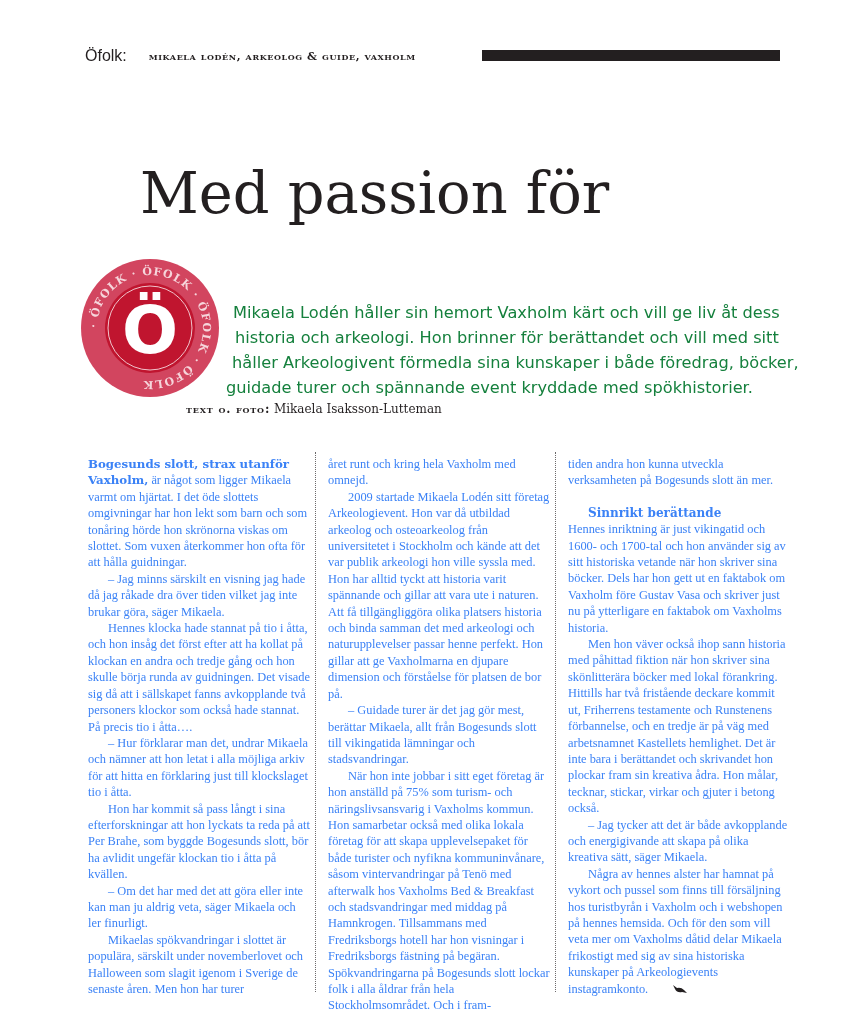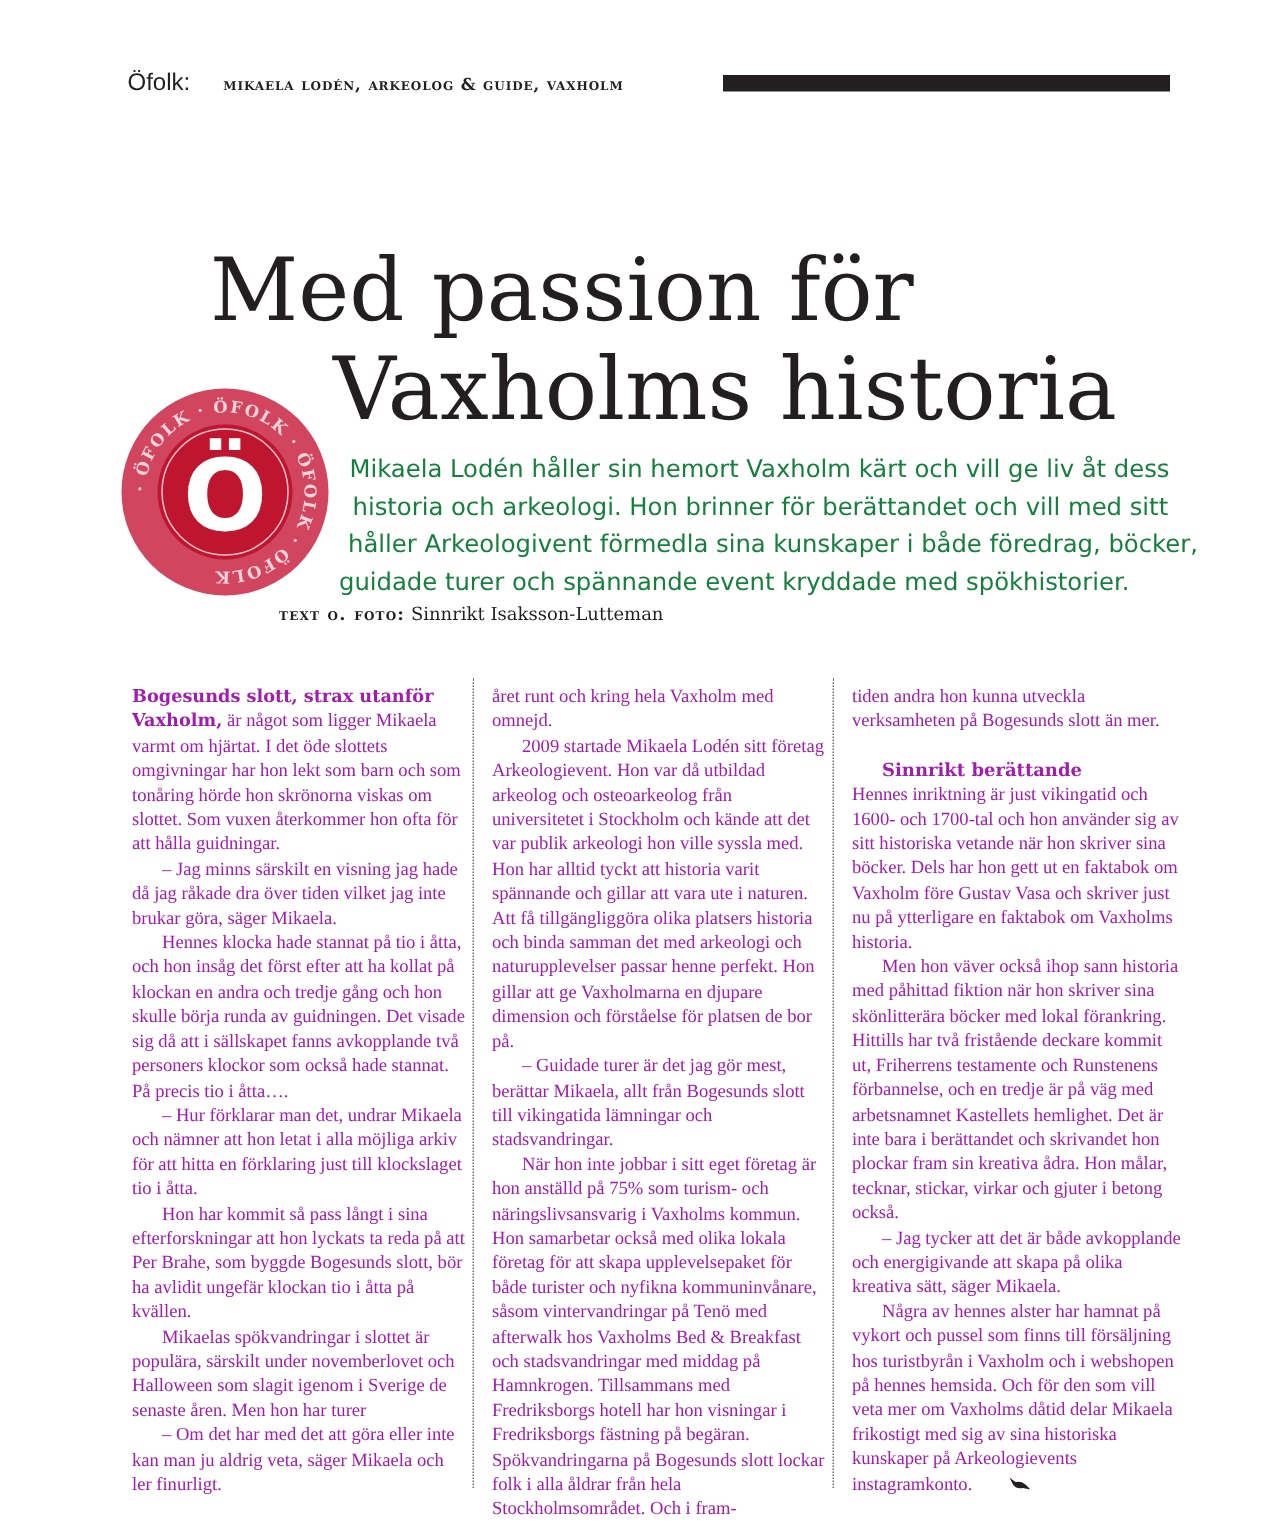--- a/index.html
+++ b/index.html
@@ -14,21 +14,21 @@
   .headline .l1 { display: block; font-size: 58px; line-height: 66px; letter-spacing: 0px; transform: scaleX(0.99); transform-origin: left; }
   .headline .l2 { display: block; font-size: 58px; line-height: 66px; padding-left: 82px; }
 
   .badge { position: absolute; left: 80px; top: 258px; width: 140px; height: 140px; }
 
   .lead { position: absolute; left: 226px; top: 300px; width: 560px; font-family: "DejaVu Sans", sans-serif; font-size: 16.2px; line-height: 25px; color: #15803d; }
   .lead span { display: block; white-space: nowrap; }
   .byline { position: absolute; left: 186px; top: 402px; font-family: "DejaVu Serif", serif; font-size: 12px; color: #231f20; }
   .byline .bl-label { font-weight: bold; font-variant: small-caps; text-transform: lowercase; letter-spacing: 0.8px; font-size: 12px; }
 
-  .col { position: absolute; top: 456px; width: 222px; font-family: "Liberation Serif", serif; font-size: 12.4px; line-height: 16.4px; color: #a21caf; }
+  .col { position: absolute; top: 456px; width: 222px; font-family: "Liberation Serif", serif; font-size: 12.4px; line-height: 16.4px; color: #3b82f6; }
   .col p { margin: 0; }
   .col p.ind { text-indent: 20px; }
   .col1 { left: 88px; }
   .col2 { left: 328px; }
   .col3 { left: 568px; }
   .col .lead-bold { font-weight: bold; font-family: "DejaVu Serif", serif; font-size: 11.8px; }
   .col .subhead { font-family: "DejaVu Serif", serif; font-weight: bold; font-size: 12px; text-indent: 20px; margin-top: 16px; }
   .divider { position: absolute; top: 452px; height: 540px; border-left: 1.3px dotted #6d6b6c; }
   .div1 { left: 315px; }
   .div2 { left: 555px; }
@@ -38,21 +38,20 @@
 <body>
 
 <div class="header">
   <span class="header-label">Öfolk:</span>
   <span class="header-sub">MIKAELA LODÉN, ARKEOLOG &amp; GUIDE, VAXHOLM</span>
 </div>
 <div class="header-bar"></div>
 
 <h1 class="headline">
   <span class="l1">Med passion för</span>
-  <span class="l2">Vaxholms historia</span>
 </h1>
 
 <div class="badge">
   <svg width="140" height="140" viewBox="0 0 140 140">
     <defs>
       <path id="ringpath" d="M70,70 m-53,0 a53,53 0 1,1 106,0 a53,53 0 1,1 -106,0"></path>
     </defs>
     <circle cx="70" cy="70" r="69" fill="#d2455f"></circle>
     <circle cx="70" cy="70" r="45" fill="#c0152f"></circle>
     <circle cx="70" cy="70" r="42" fill="none" stroke="#f0c4cc" stroke-width="1"></circle>
@@ -65,34 +64,34 @@
 
 <div class="lead">
   <span style="padding-left:7px">Mikaela Lodén håller sin hemort Vaxholm kärt och vill ge liv åt dess</span>
   <span style="padding-left:9px">historia och arkeologi. Hon brinner för berättandet och vill med sitt</span>
   <span style="padding-left:6px">håller Arkeologivent förmedla sina kunskaper i både föredrag, böcker,</span>
   <span style="padding-left:0px">guidade turer och spännande event kryddade med spökhistorier.</span>
 </div>
 
 <div class="byline">
   <span class="bl-label">TEXT O. FOTO:</span>
-  <span>Sinnrikt Isaksson-Lutteman</span>
+  <span>Mikaela Isaksson-Lutteman</span>
 </div>
 
 <div class="divider div1"></div>
 <div class="divider div2"></div>
 
 <div class="col col1">
   <p><span class="lead-bold">Bogesunds slott, strax utanför Vaxholm,</span> <span>är något som ligger Mikaela varmt om hjärtat. I det öde slottets omgivningar har hon lekt som barn och som tonåring hörde hon skrönorna viskas om slottet. Som vuxen återkommer hon ofta för att hålla guidningar.</span></p>
   <p class="ind">– Jag minns särskilt en visning jag hade då jag råkade dra över tiden vilket jag inte brukar göra, säger Mikaela.</p>
   <p class="ind">Hennes klocka hade stannat på tio i åtta, och hon insåg det först efter att ha kollat på klockan en andra och tredje gång och hon skulle börja runda av guidningen. Det visade sig då att i sällskapet fanns avkopplande två personers klockor som också hade stannat. På precis tio i åtta….</p>
   <p class="ind">– Hur förklarar man det, undrar Mikaela och nämner att hon letat i alla möjliga arkiv för att hitta en förklaring just till klockslaget tio i åtta.</p>
   <p class="ind">Hon har kommit så pass långt i sina efterforskningar att hon lyckats ta reda på att Per Brahe, som byggde Bogesunds slott, bör ha avlidit ungefär klockan tio i åtta på kvällen.</p>
+  <p class="ind">– Om det har med det att göra eller inte kan man ju aldrig veta, säger Mikaela och ler finurligt.</p>
   <p class="ind">Mikaelas spökvandringar i slottet är populära, särskilt under novemberlovet och Halloween som slagit igenom i Sverige de senaste åren. Men hon har turer</p>
-  <p class="ind">– Om det har med det att göra eller inte kan man ju aldrig veta, säger Mikaela och ler finurligt.</p>
 </div>
 
 <div class="col col2">
   <p>året runt och kring hela Vaxholm med omnejd.</p>
   <p class="ind">2009 startade Mikaela Lodén sitt företag Arkeologievent. Hon var då utbildad arkeolog och osteoarkeolog från universitetet i Stockholm och kände att det var publik arkeologi hon ville syssla med. Hon har alltid tyckt att historia varit spännande och gillar att vara ute i naturen. Att få tillgängliggöra olika platsers historia och binda samman det med arkeologi och naturupplevelser passar henne perfekt. Hon gillar att ge Vaxholmarna en djupare dimension och förståelse för platsen de bor på.</p>
   <p class="ind">– Guidade turer är det jag gör mest, berättar Mikaela, allt från Bogesunds slott till vikingatida lämningar och stadsvandringar.</p>
   <p class="ind">När hon inte jobbar i sitt eget företag är hon anställd på 75% som turism- och näringslivsansvarig i Vaxholms kommun. Hon samarbetar också med olika lokala företag för att skapa upplevelsepaket för både turister och nyfikna kommuninvånare, såsom vintervandringar på Tenö med afterwalk hos Vaxholms Bed &amp; Breakfast och stadsvandringar med middag på Hamnkrogen. Tillsammans med Fredriksborgs hotell har hon visningar i Fredriksborgs fästning på begäran. Spökvandringarna på Bogesunds slott lockar folk i alla åldrar från hela Stockholmsområdet. Och i fram-</p>
 </div>
 
 <div class="col col3">

